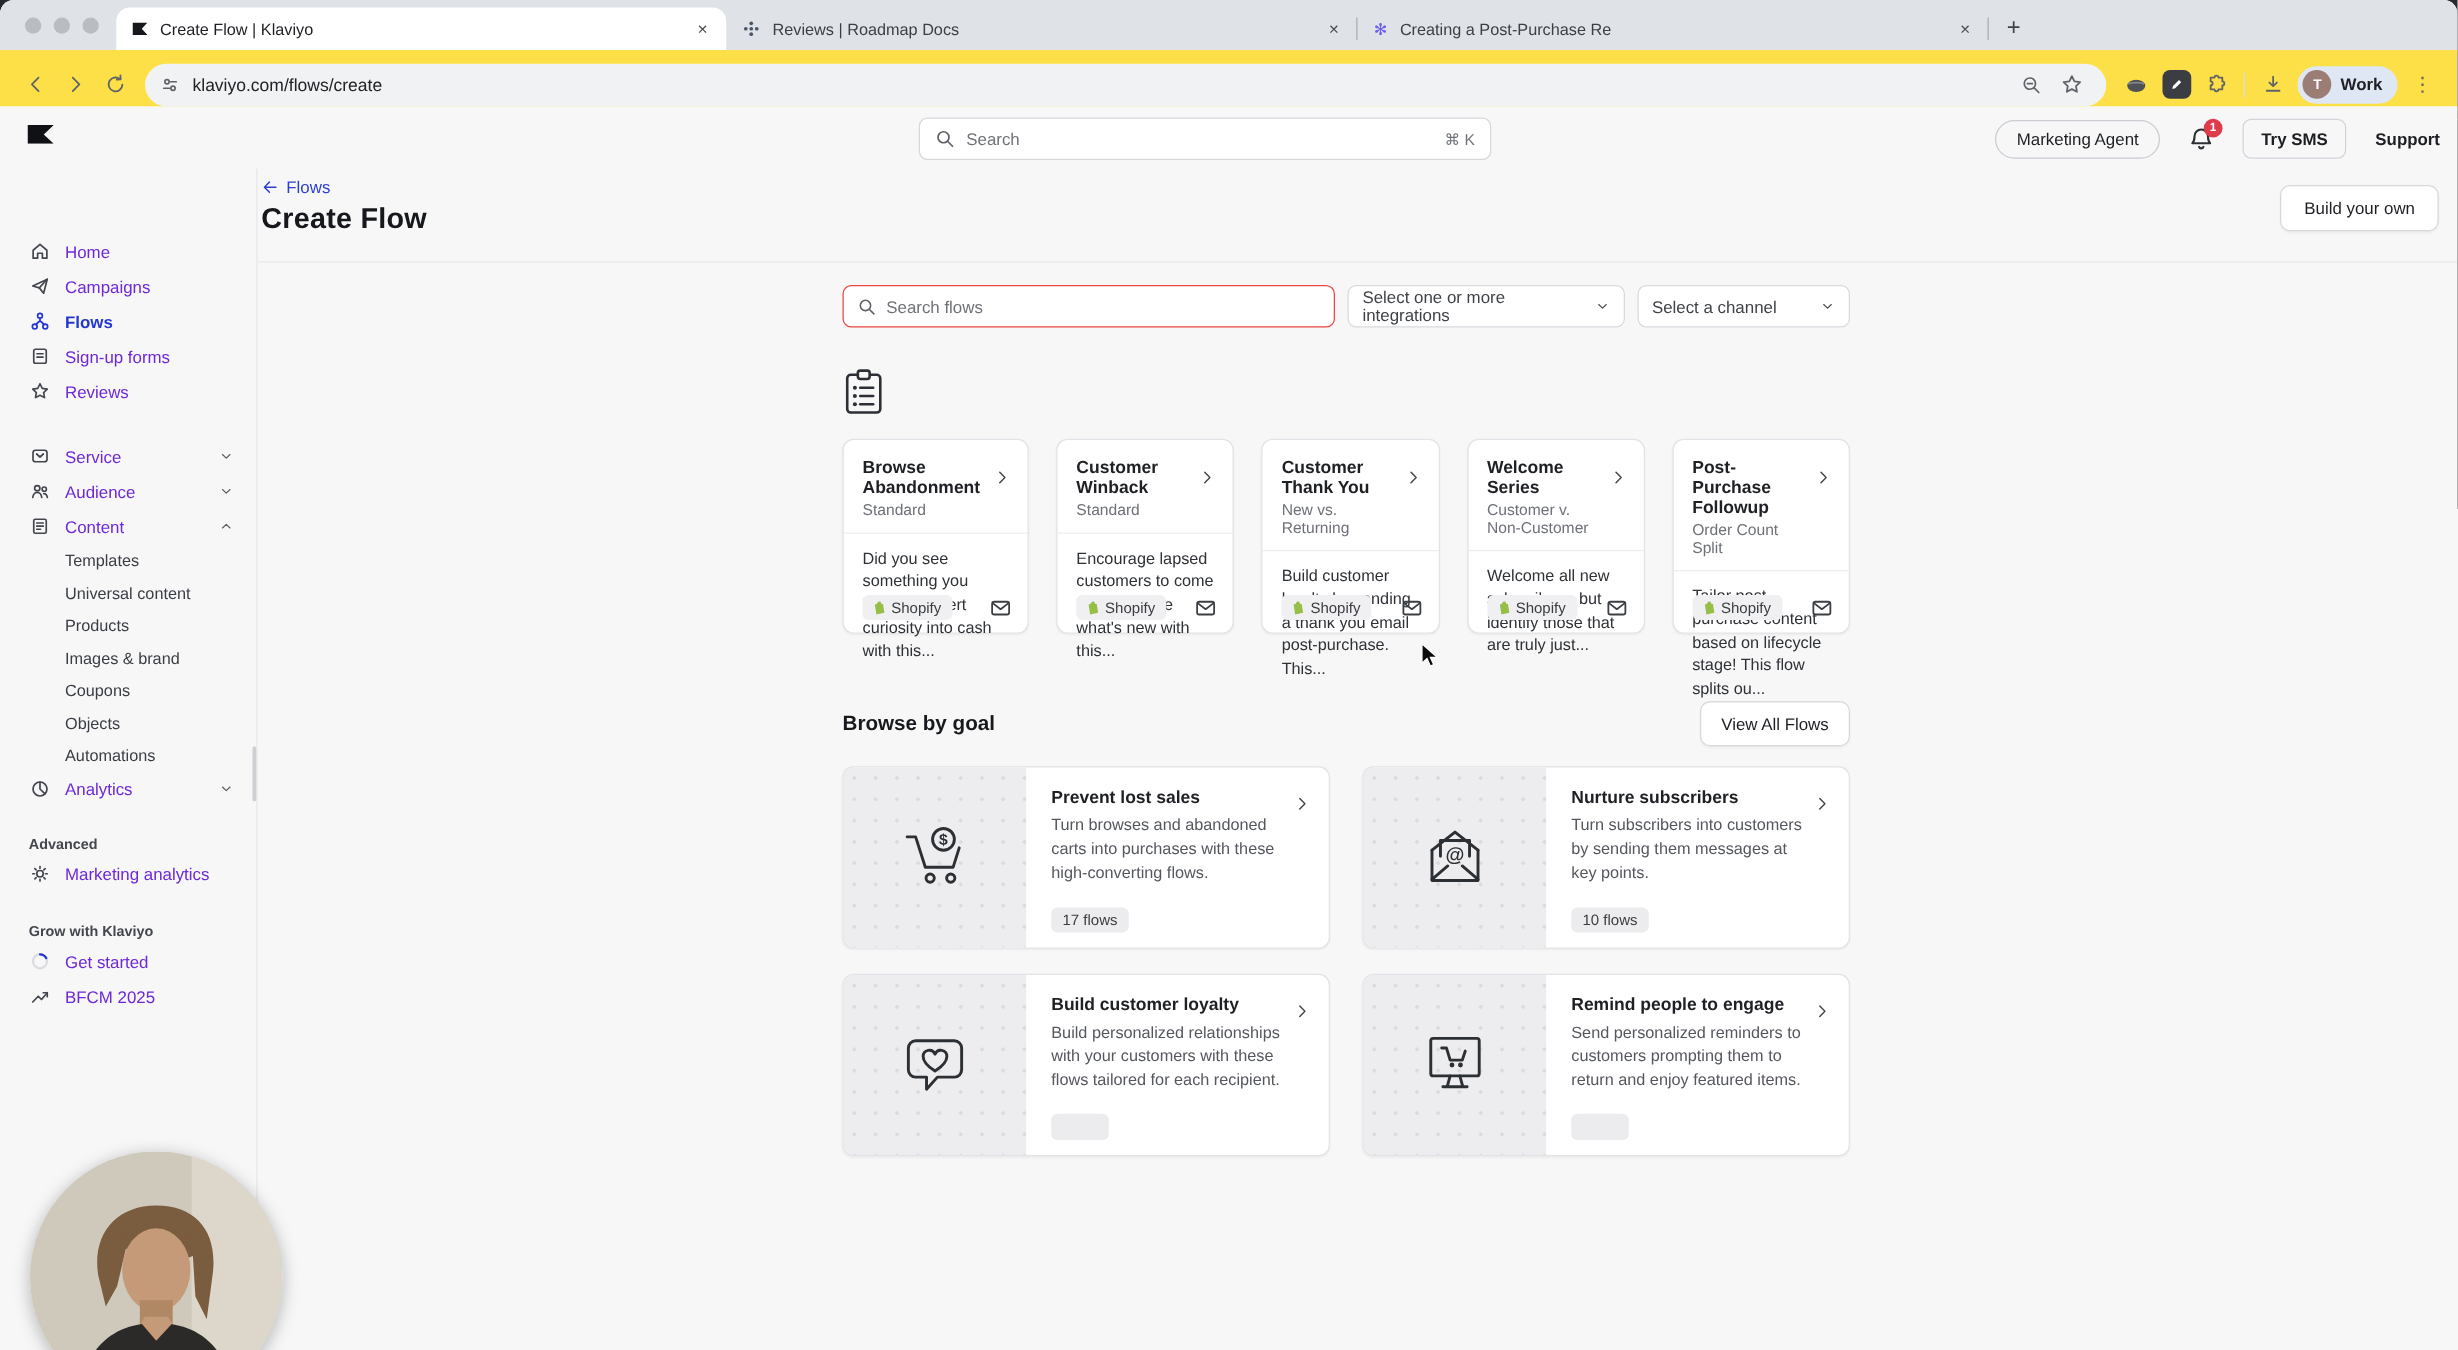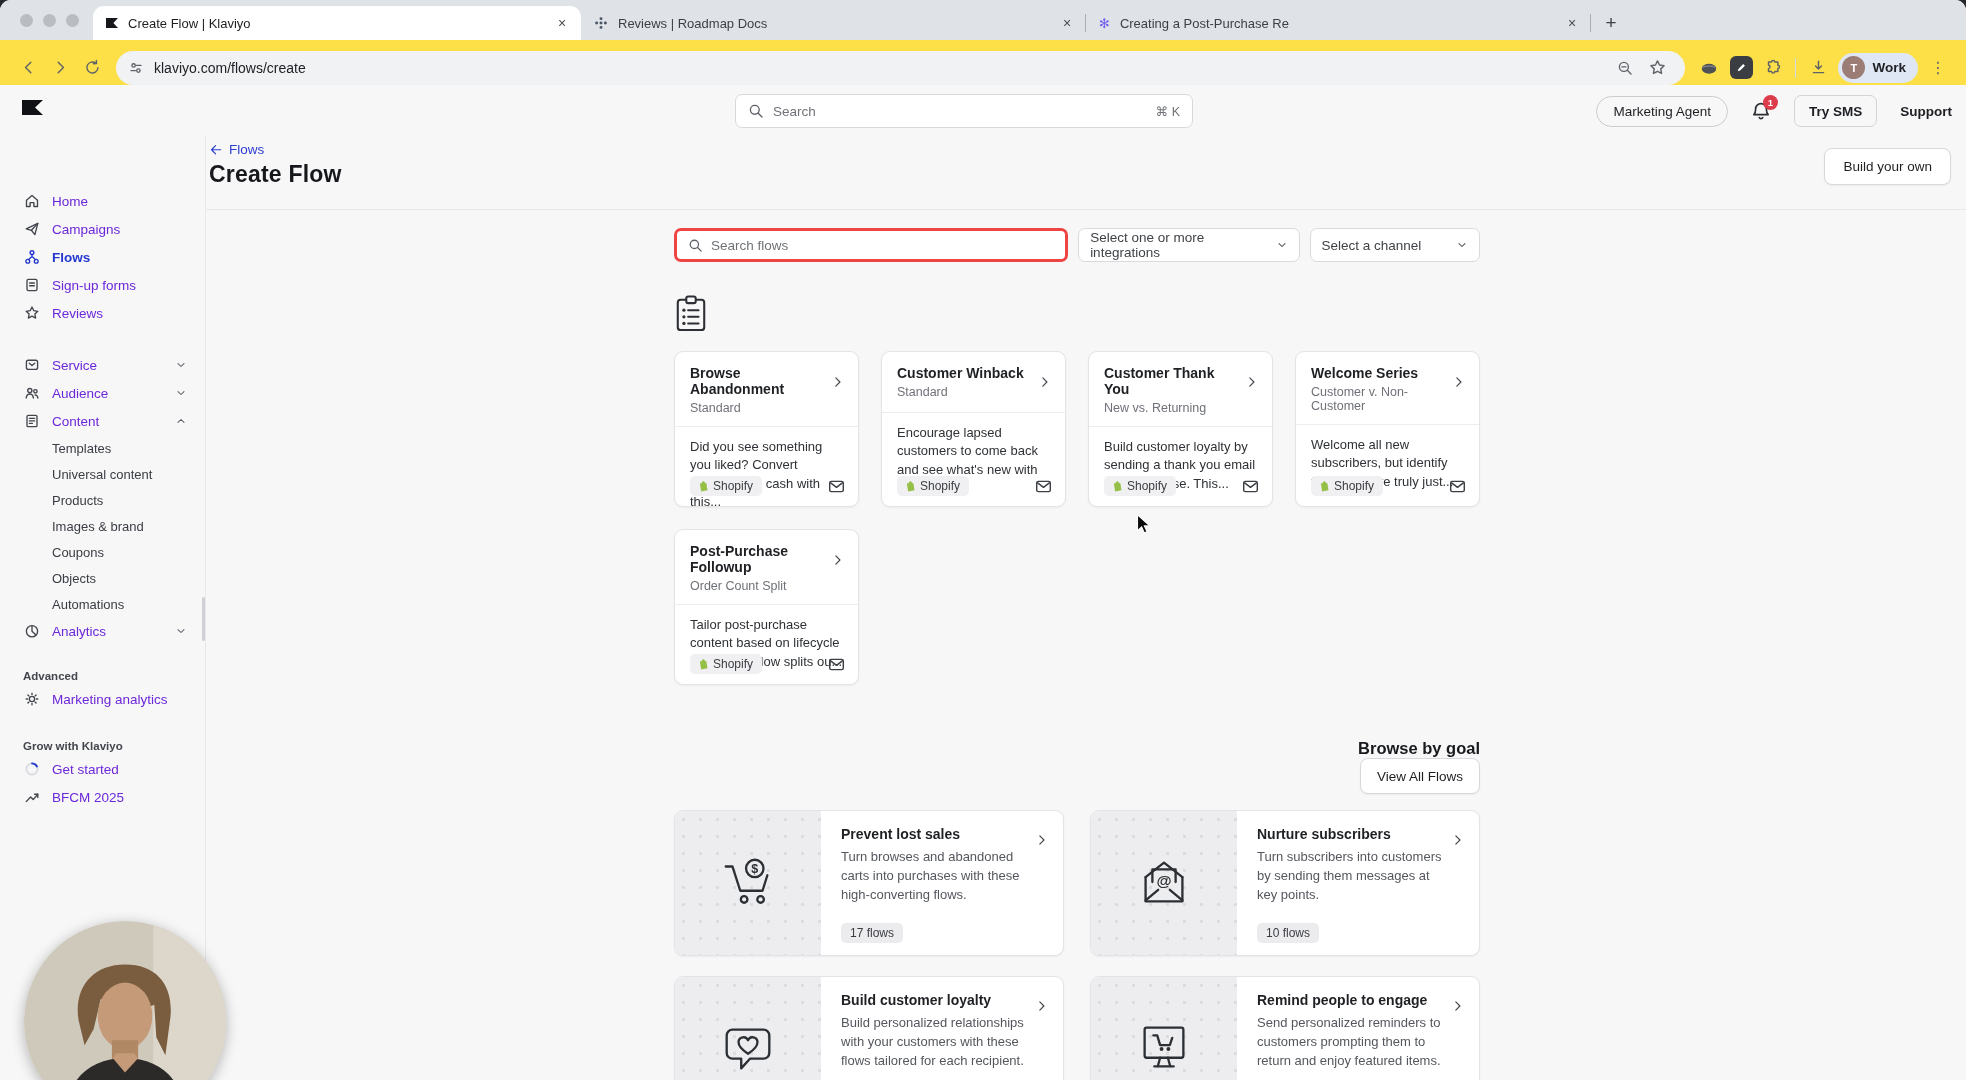--- a/index.html
+++ b/index.html
@@ -68,44 +68,44 @@
 
   
   .main { position:absolute; left:206px; top:50px; right:0; bottom:0; overflow:hidden; }
   .main-header { position:absolute; top:0; left:0; right:0; height:75px; border-bottom:1px solid #e9e9ec; }
   .back-link { position:absolute; left:3px; top:7px; display:flex; align-items:center; gap:6px; color:#2c3ed0; font-size:13.5px; }
   .page-title { position:absolute; left:3px; top:26px; font-size:23px; font-weight:700; color:#16181c; letter-spacing:.2px; }
   .build-btn { position:absolute; right:15px; top:13px; height:37px; padding:0 18px; background:#fff; border:1px solid #d6d8dc; border-radius:8px; font-size:13.5px; font-weight:500; color:#1d1f23; display:flex; align-items:center; box-shadow:0 1px 2px rgba(20,21,26,.05); }
 
   .content { position:absolute; left:468px; top:78px; width:806px; }
   .filters { display:flex; gap:10px; margin-top:15px; }
-  .flow-search { width:423px; height:34px; background:#fff; border:3px solid #ef4444; border-radius:7px; display:flex; align-items:center; padding:0 11px; color:#5d6066; }
+  .flow-search { width:423px; height:34px; background:#fff; border:1px solid #ef4444; border-radius:7px; display:flex; align-items:center; padding:0 11px; color:#5d6066; }
   .flow-search input { border:none; outline:none; flex:1; margin-left:8px; font-size:13.5px; font-family:inherit; background:transparent; color:#26282c; }
   .flow-search input::placeholder { color:#6f7277; }
   .dd { height:34px; background:#fff; border:1px solid #d8dadd; border-radius:7px; display:flex; align-items:center; justify-content:space-between; padding:0 11px; font-size:13.5px; color:#3f4247; }
   .dd-integrations { width:237px; } .dd-channel { width:182px; }
   .dd .s-chev2 { color:#4a4d53; }
 
   .ess-header { margin-top:31px; display:flex; gap:15px; align-items:flex-start; }
   .ess-icon { color:#2c2f33; margin-top:1px; }
   .ess-title { font-size:16.5px; font-weight:700; color:#17191d; }
   .ess-sub { font-size:13px; color:#53565c; margin-top:4px; }
 
-  .card-grid { display:grid; grid-template-columns:repeat(4,1fr); gap:22px; margin-top:17px; }
+  .card-grid { display:grid; grid-template-columns:repeat(5,1fr); gap:22px; margin-top:17px; }
   .f-card { position:relative; height:156px; background:#fff; border:1px solid #e3e4e7; border-radius:9px; box-shadow:0 1px 2px rgba(20,21,26,.05); }
   .f-head { padding:13px 38px 11px 15px; border-bottom:1px solid #ededef; min-height:61px; }
   .f-title { font-size:14px; font-weight:700; color:#1e2024; }
   .f-sub { font-size:12.5px; color:#6e7177; margin-top:4px; }
   .f-chev { position:absolute; top:23px; right:13px; color:#44474c; }
   .f-desc { padding:11px 15px 0; font-size:13px; line-height:1.42; color:#2e3135; }
   .f-foot { position:absolute; left:15px; right:13px; bottom:10px; display:flex; align-items:center; justify-content:space-between; }
   .shopify-pill { display:inline-flex; align-items:center; gap:5px; background:#f0f0f2; border-radius:5px; padding:3px 9px 3px 6px; font-size:12px; color:#3a3d42; }
   .mail-ico { color:#3b3e43; }
 
-  .goals-head { margin-top:54px; display:flex; align-items:flex-end; justify-content:space-between;flex-direction:column; }
+  .goals-head { margin-top:54px; display:flex; align-items:center; justify-content:space-between; }
   .goals-title { font-size:16.5px; font-weight:700; color:#17191d; }
   .viewall-btn { height:36px; padding:0 16px; background:#fff; border:1px solid #d6d8dc; border-radius:8px; font-size:13.5px; font-weight:500; color:#1d1f23; display:flex; align-items:center; box-shadow:0 1px 2px rgba(20,21,26,.05); }
 
   .goal-grid { display:grid; grid-template-columns:1fr 1fr; gap:20px 26px; margin-top:16px; }
   .g-card { position:relative; height:146px; display:flex; overflow:hidden; background:#fff; border:1px solid #e3e4e7; border-radius:9px; box-shadow:0 1px 2px rgba(20,21,26,.05); }
   .g-icon { width:146px; flex:none; background-color:#ededef; background-image:radial-gradient(rgba(110,112,122,.14) 1.4px, transparent 1.5px); background-size:17px 17px; display:grid; place-items:center; }
   .g-body { flex:1; padding:15px 36px 0 20px; position:relative; }
   .g-title { font-size:14px; font-weight:700; color:#1e2024; }
   .g-desc { font-size:13px; color:#54575d; margin-top:6px; line-height:1.45; max-width:252px; }
   .g-chev { position:absolute; right:14px; top:22px; color:#44474c; }

